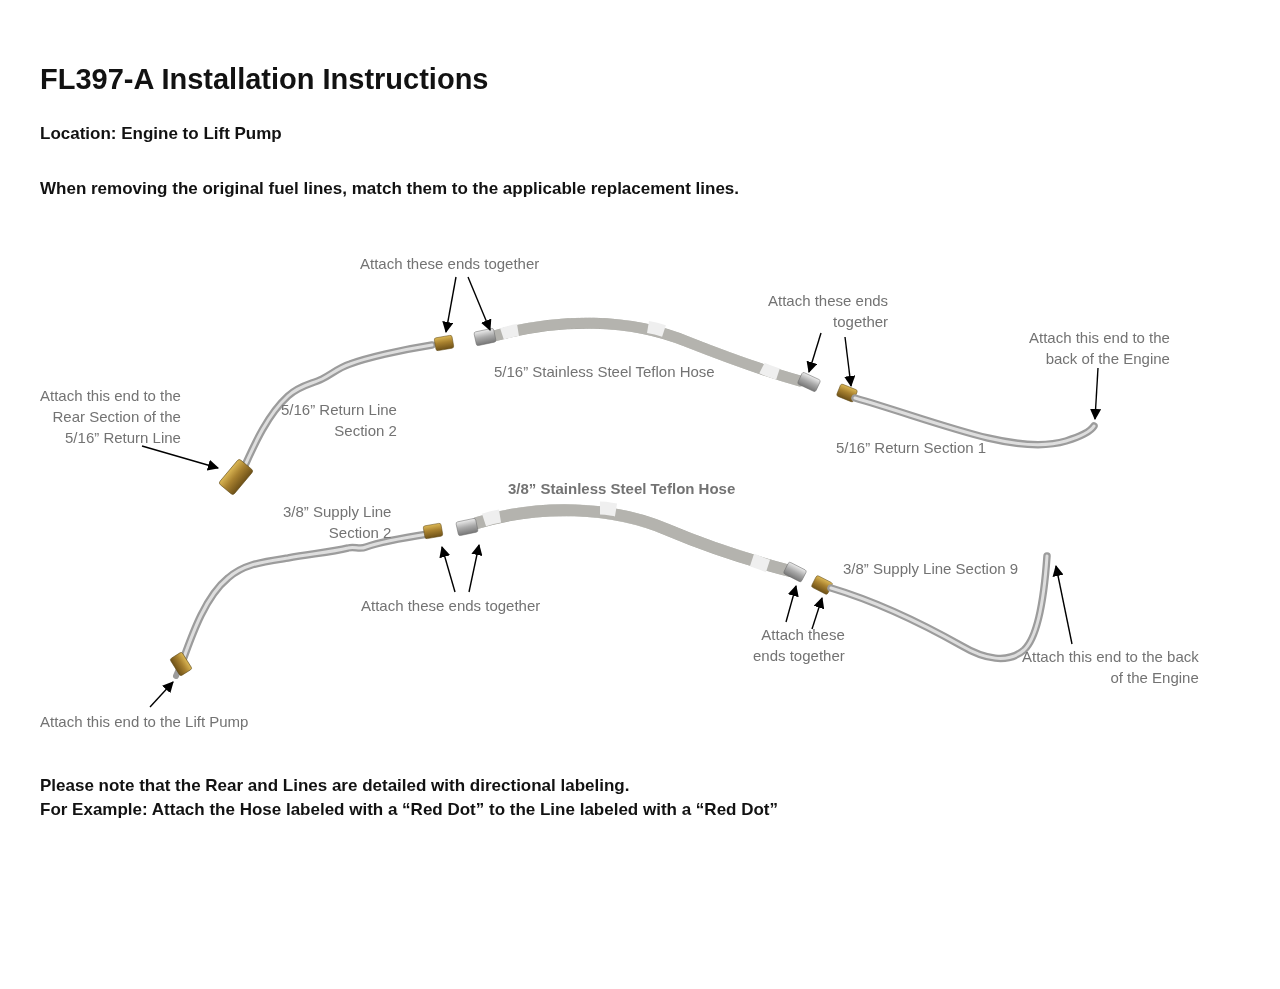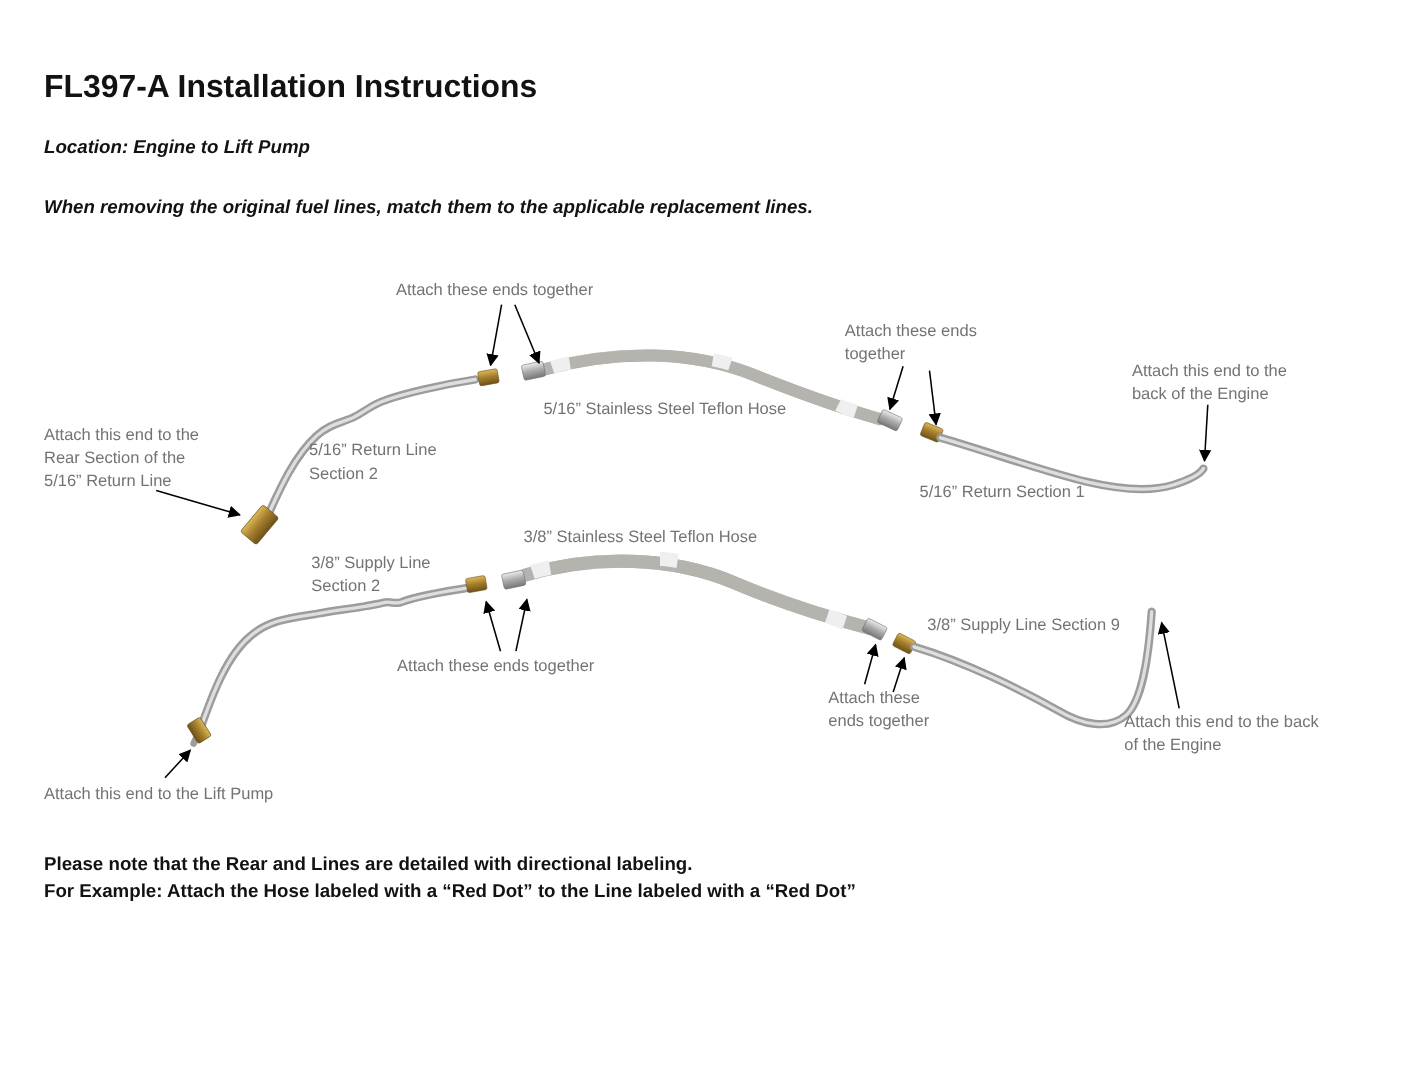--- a/index.html
+++ b/index.html
@@ -1,19 +1,19 @@
 <!DOCTYPE html>
 <html><head>
 <meta charset="utf-8">
 <style>
   html,body{margin:0;padding:0;background:#ffffff;}
   .page{position:relative;width:1280px;height:922px;background:#ffffff;
-        font-family:"Liberation Sans",sans-serif;color:#121212;overflow:hidden;}
+        font-family:"Liberation Sans",sans-serif;color:#121212;overflow:hidden;text-align:right;}
   .page-title{position:absolute;left:40px;top:63px;font-size:29px;font-weight:700;}
-  .subhead{position:absolute;left:40px;font-size:17px;font-weight:700;font-style:italic;}
+  .subhead{position:absolute;left:40px;font-size:17px;font-weight:700;}
   .subhead.location{top:124px;}
   .subhead.intro{top:179px;}
   .dlabel{position:absolute;font-size:15px;line-height:21px;white-space:pre-line;color:#737373;}
   .note{position:absolute;left:40px;font-size:17px;font-weight:700;}
   svg.diagram{position:absolute;left:0;top:0;}
 </style>
 </head>
 <body>
 
 <div class="page">
@@ -127,21 +127,21 @@
 together</div>
   <div class="dlabel" style="left:1029px;top:327px;">Attach this end to the
 back of the Engine</div>
   <div class="dlabel" style="left:494px;top:361px;">5/16” Stainless Steel Teflon Hose</div>
   <div class="dlabel" style="left:40px;top:385px;">Attach this end to the
 Rear Section of the
 5/16” Return Line</div>
   <div class="dlabel" style="left:281px;top:399px;">5/16” Return Line
 Section 2</div>
   <div class="dlabel" style="left:836px;top:437px;">5/16” Return Section 1</div>
-  <div class="dlabel" style="left:476px;top:478px;">3/8” Stainless Steel Teflon Hose</div>
+  <div class="dlabel" style="left:508px;top:478px;font-weight:bold;">3/8” Stainless Steel Teflon Hose</div>
   <div class="dlabel" style="left:283px;top:501px;">3/8” Supply Line
 Section 2</div>
   <div class="dlabel" style="left:843px;top:558px;">3/8” Supply Line Section 9</div>
   <div class="dlabel" style="left:361px;top:595px;">Attach these ends together</div>
   <div class="dlabel" style="left:753px;top:624px;">Attach these
 ends together</div>
   <div class="dlabel" style="left:1022px;top:646px;">Attach this end to the back
 of the Engine</div>
   <div class="dlabel" style="left:40px;top:711px;">Attach this end to the Lift Pump</div>
 

